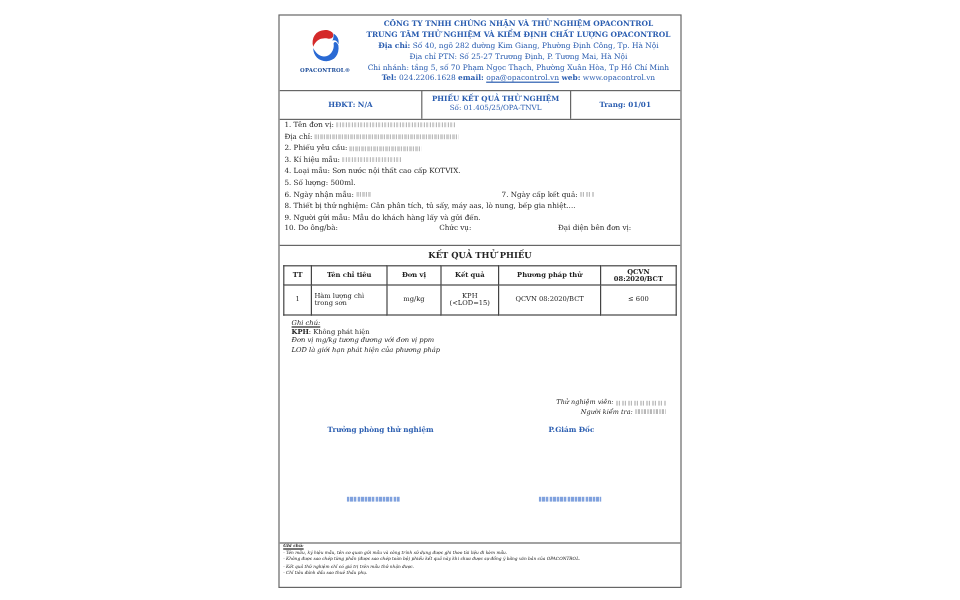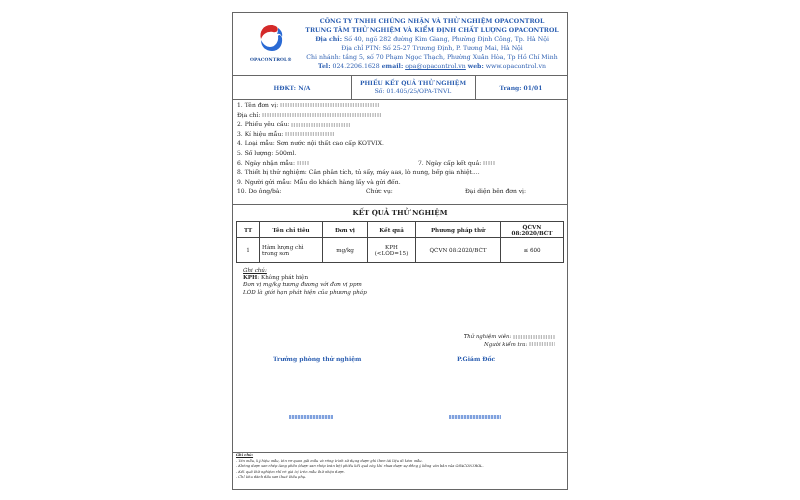--- a/index.html
+++ b/index.html
@@ -95,21 +95,21 @@
     <div class="ln">9. Người gửi mẫu: Mẫu do khách hàng lấy và gửi đến.</div>
     <div class="ln">
       <span>10. Do ông/bà:</span>
       <span style="position:absolute; left:129px;">Chức vụ:</span>
       <span style="position:absolute; left:228px;">Đại diện bên đơn vị:</span>
     </div>
   </div>
 
   <div class="sep" style="top:191px;"></div>
 
-  <div class="res-title">KẾT QUẢ THỬ NGHIỆM</div>
+  <div class="res-title">KẾT QUẢ THỬ PHIẾU</div>
 
   <table class="res">
     <thead>
       <tr>
         <th style="width:18px">TT</th>
         <th style="width:58px">Tên chỉ tiêu</th>
         <th style="width:40px">Đơn vị</th>
         <th style="width:43px">Kết quả</th>
         <th style="width:80px">Phương pháp thử</th>
         <th>QCVN 08:2020/BCT</th>

